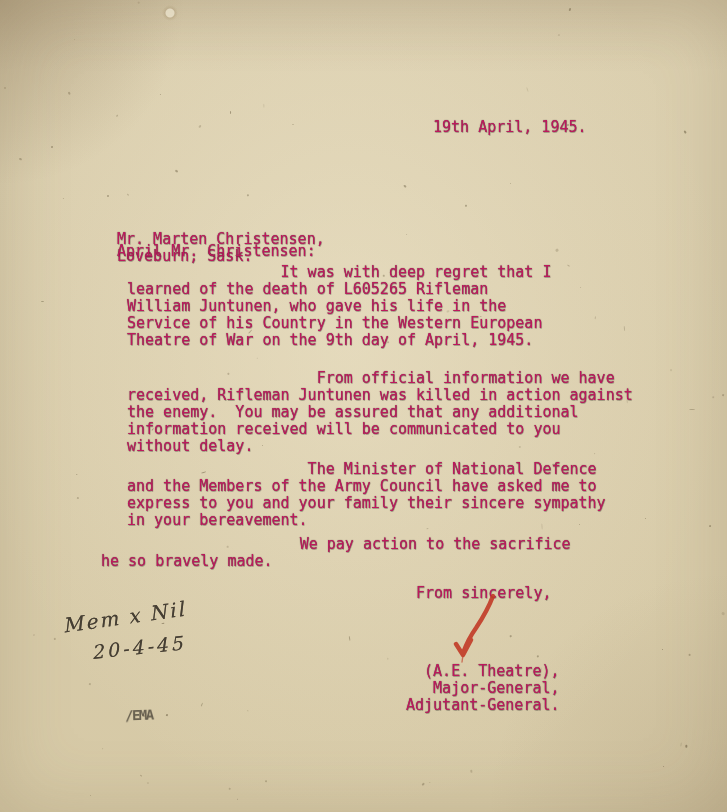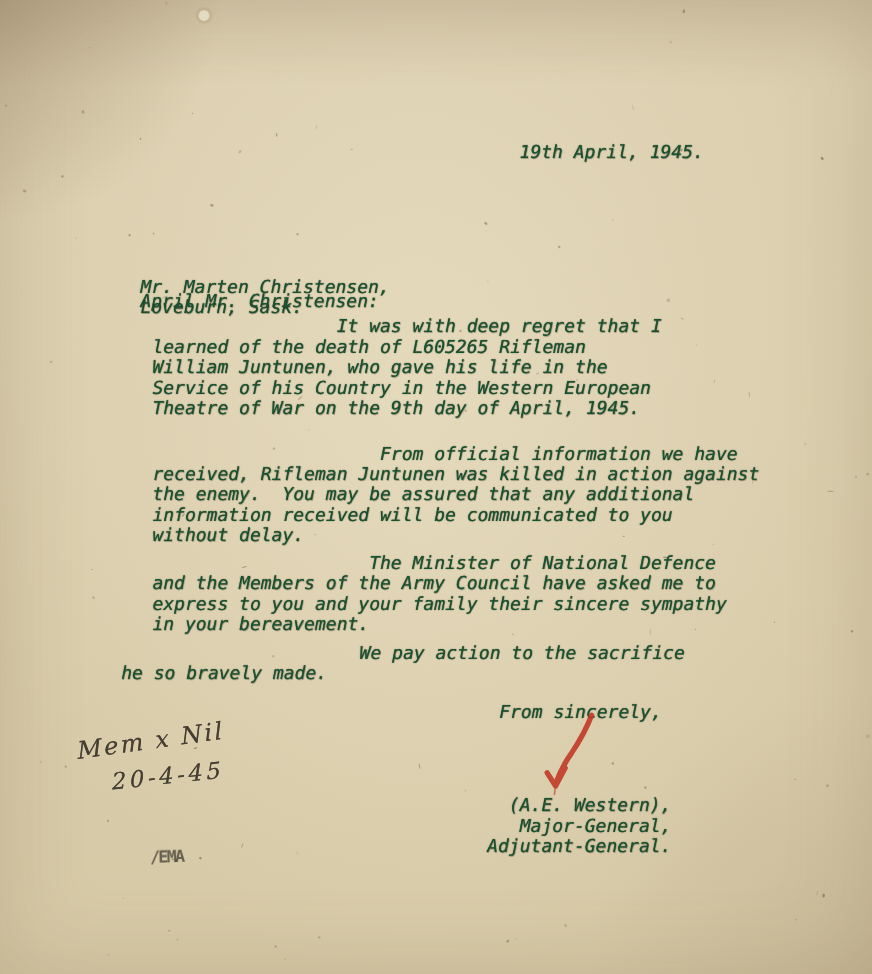--- a/index.html
+++ b/index.html
@@ -14,23 +14,22 @@
       radial-gradient(circle at 170px 13px, rgba(238,230,207,.95) 0 4px, rgba(168,148,112,.30) 5px, transparent 8px),
       radial-gradient(circle at 0px 0px, rgba(124,102,72,.33), transparent 185px),
       radial-gradient(circle at 727px 812px, rgba(124,102,72,.16), transparent 240px),
       radial-gradient(ellipse at 48% 42%, rgba(248,240,216,.38), transparent 72%),
       linear-gradient(180deg, rgba(146,122,90,.15), transparent 70px),
       linear-gradient(#dbcfaf,#d6c9a6);
     box-shadow: inset 0 0 70px rgba(120,98,68,.22);
   }
   .typed{
     position:absolute;white-space:pre;
-    font-size:15px;line-height:17px;color:#14532d;
+    font-size:15px;line-height:17px;color:#be185d;
     text-shadow:0 0 1px rgba(58,54,45,.85), .5px .5px 0 rgba(58,54,45,.28);
-    font-style:italic;
   }
   #date-line       {left:433px; top:119px;}
   #address-block   {left:117px; top:183px;margin-top:48px;}
   #salutation-line {left:117px; top:243px;}
   #paragraph-1     {left:127px; top:264px;}
   #paragraph-2     {left:127px; top:370px;}
   #paragraph-3     {left:127px; top:461px;}
   #paragraph-4     {left:101px; top:536px;}
   #closing-line    {left:416px; top:585px;}
   #signature-block {left:406px; top:663px;}
@@ -175,20 +174,20 @@
 <div class="typed" id="closing-line">From sincerely,</div>
 
 <svg id="red-arrow" viewBox="0 0 80 85" xmlns="http://www.w3.org/2000/svg">
   <g stroke="#c23b27" stroke-width="4.4" fill="none" stroke-linecap="round" stroke-linejoin="round" opacity="0.9">
     <path d="M 53 11 C 50 19 44 31 36 43 C 31 50 26 60 23 68"></path>
     <path d="M 31 55 L 23 70 L 16 59"></path>
     <path d="M 23 70 L 22 77" stroke-width="1.4" opacity="0.7"></path>
   </g>
 </svg>
 
-<div class="typed" id="signature-block">  (A.E. Western),
+<div class="typed" id="signature-block">  (A.E. Theatre),
    Major-General,
 Adjutant-General.</div>
 
 <div class="hand" id="handwritten-line-1">Mem x Nil</div>
 <div class="hand" id="handwritten-line-2">20-4-45</div>
 
 <div id="typist-initials">/EMA</div>
 
 </body></html>

